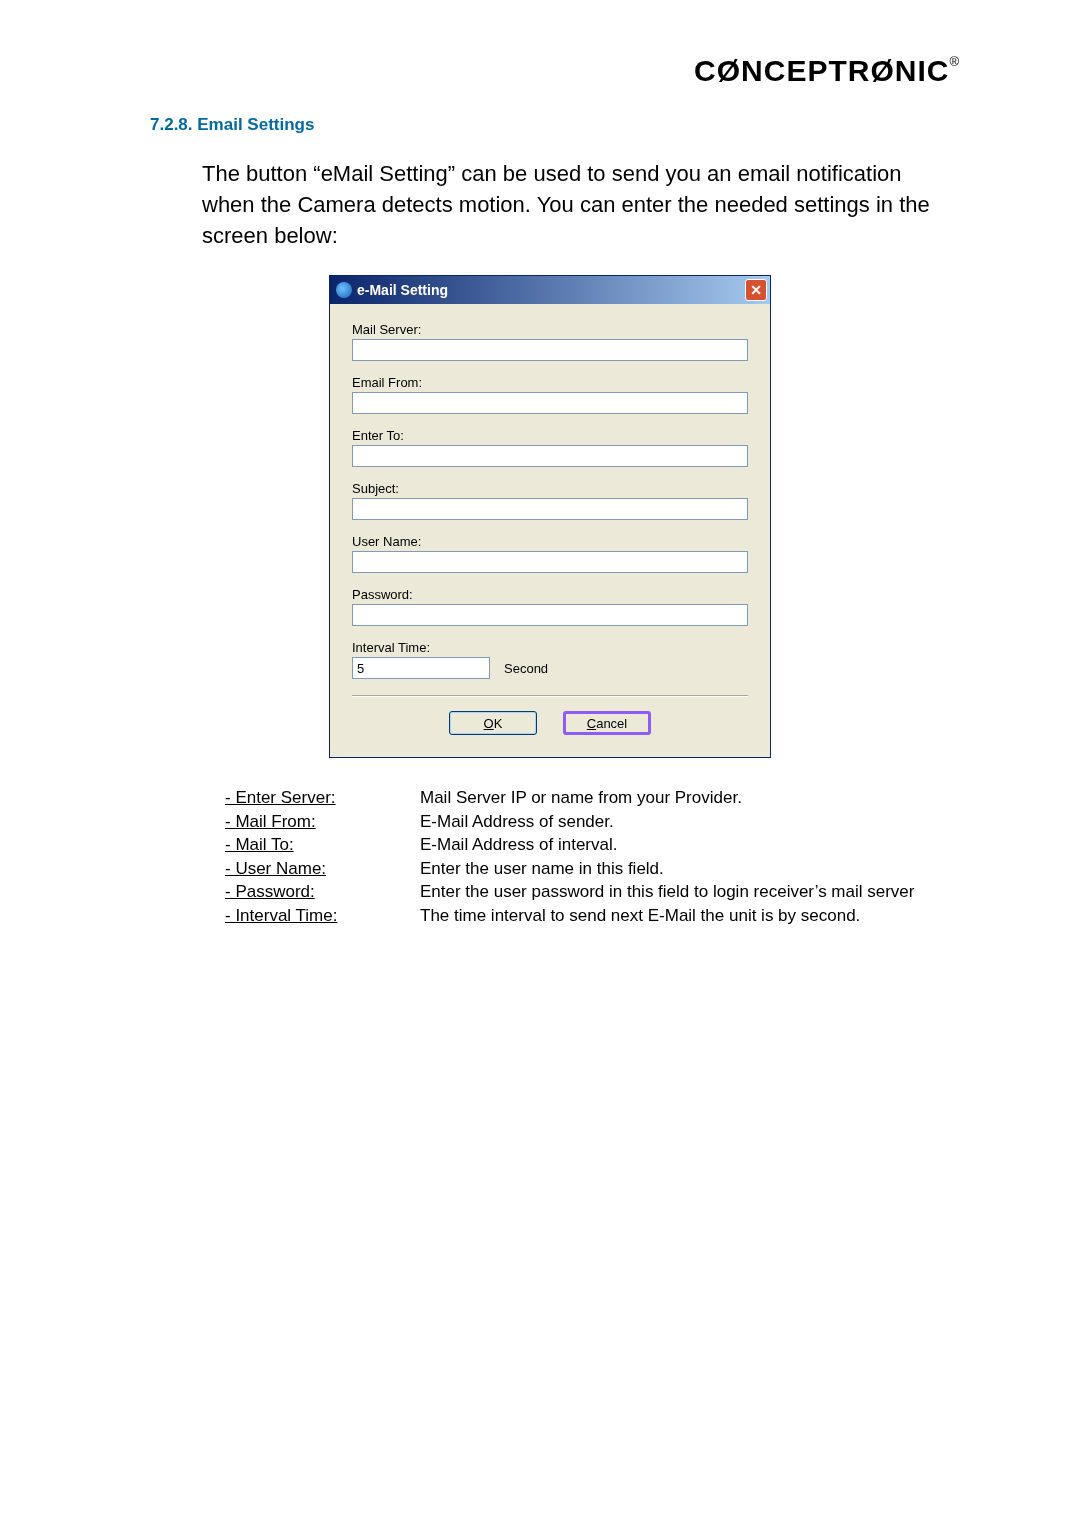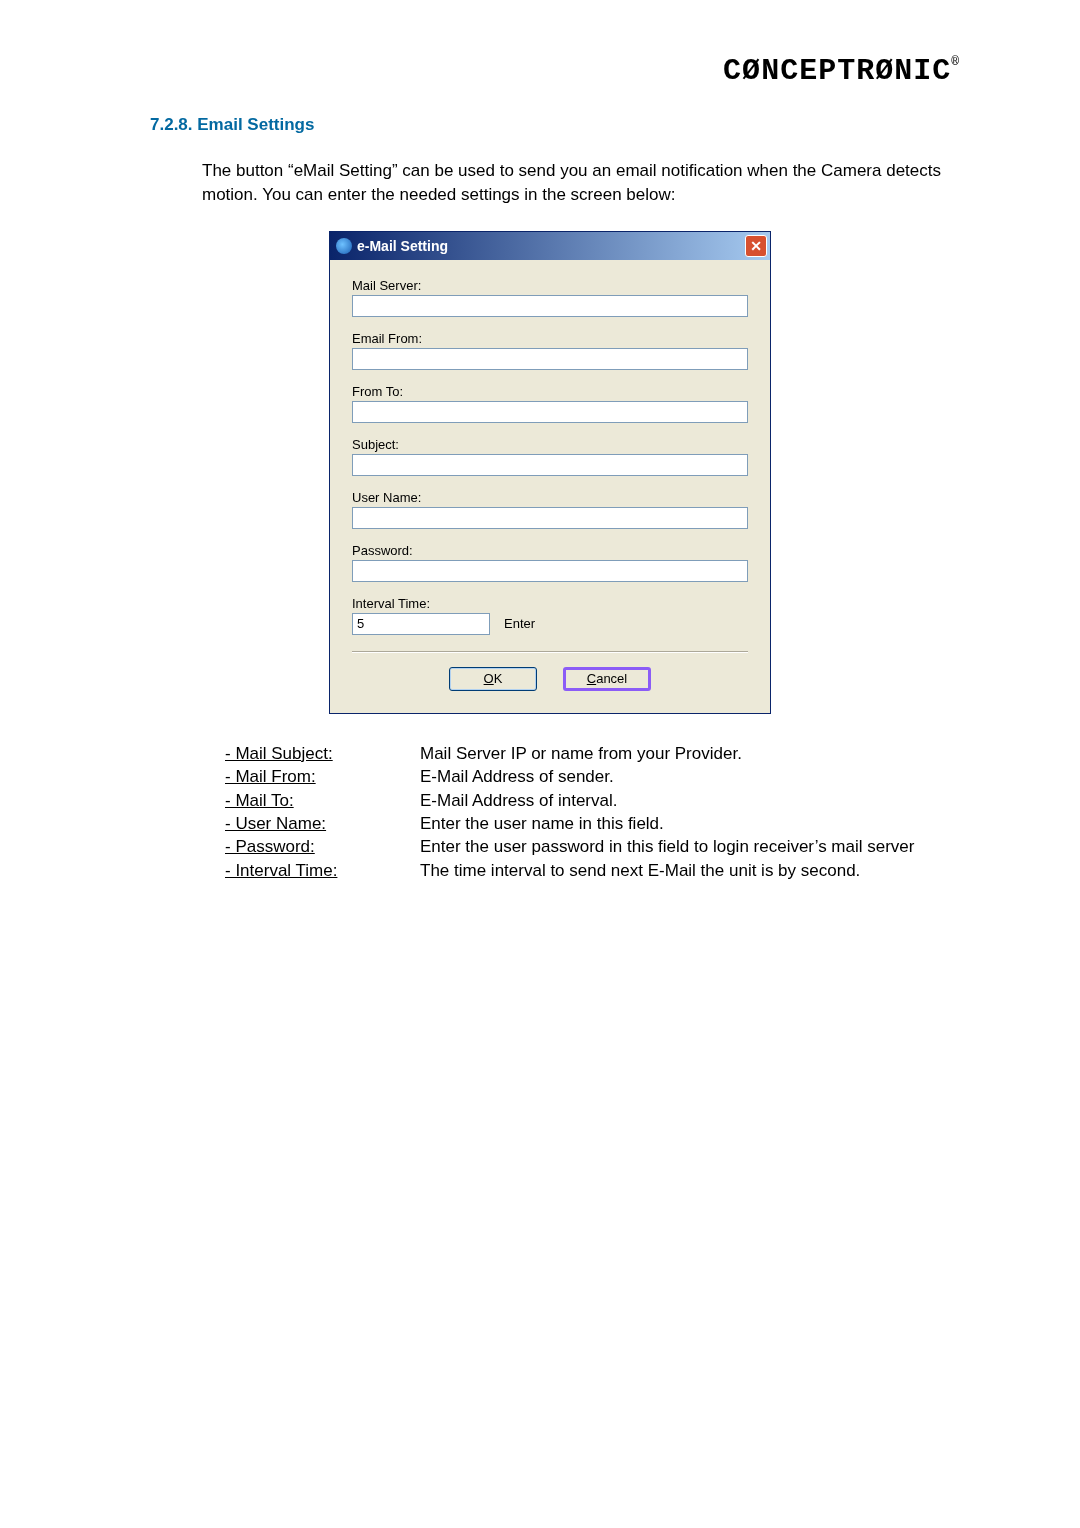--- a/index.html
+++ b/index.html
@@ -8,41 +8,41 @@
       height: 1528px;
       background: #ffffff;
       font-family: Arial, Helvetica, sans-serif;
       position: relative;
       padding: 50px 130px 50px 150px;
     }
     .brand-logo {
       position: absolute;
       top: 54px;
       right: 120px;
-      font-family: Liberation Mono, monospace;
+      font-family: Liberation Sans, sans-serif;
       font-weight: 900;
       font-size: 30px;
       letter-spacing: 1px;
       color: #000;
     }
     .brand-logo .reg {
       font-size: 13px;
       vertical-align: top;
       font-weight: normal;
     }
     .section-heading {
       margin-top: 65px;
       font-size: 17px;
       font-weight: bold;
       color: #0369a1;
       margin-bottom: 24px;
     }
     .intro-text {
       margin-left: 52px;
-      font-size: 17px;
+      font-size: 22px;
       line-height: 1.4;
       color: #000;
       margin-bottom: 24px;
       margin-top: 16px;
     }
     .dialog-wrap {
       display: flex;
       justify-content: center;
       margin-top: 10px;
       margin-bottom: 28px;
@@ -190,58 +190,58 @@
     <div class="dialog-body">
       <div class="field">
         <label class="field-label">Mail Server:</label>
         <input class="field-input" value="" style="">
       </div>
       <div class="field">
         <label class="field-label">Email From:</label>
         <input class="field-input" value="" style="">
       </div>
       <div class="field">
-        <label class="field-label">From To:</label>
+        <label class="field-label">Enter To:</label>
         <input class="field-input" value="" style="">
       </div>
       <div class="field">
         <label class="field-label">Subject:</label>
         <input class="field-input" value="" style="">
       </div>
       <div class="field">
         <label class="field-label">User Name:</label>
         <input class="field-input" value="" style="">
       </div>
       <div class="field">
         <label class="field-label">Password:</label>
         <input type="password" class="field-input" value="" style="">
       </div>
       <div class="field">
         <label class="field-label">Interval Time:</label>
         <div class="field-row">
           <input class="field-input short" value="5" style="">
-          <span class="unit-label">Enter</span>
+          <span class="unit-label">Second</span>
         </div>
       </div>
       <div class="divider"></div>
       <div class="button-row">
         <button class="dlg-btn def">
             <span><span class="underline-first">O</span>K</span>
           </button>
         <button class="dlg-btn">
             <span><span class="underline-first">C</span>ancel</span>
           </button>
       </div>
     </div>
   </div>
 </div>
 
 <div class="defs">
   <div class="def-row">
-    <div class="def-term"><span>- Mail Subject:</span></div>
+    <div class="def-term"><span>- Enter Server:</span></div>
     <div class="def-desc">Mail Server IP or name from your Provider.</div>
   </div>
   <div class="def-row">
     <div class="def-term"><span>- Mail From:</span></div>
     <div class="def-desc">E-Mail Address of sender.</div>
   </div>
   <div class="def-row">
     <div class="def-term"><span>- Mail To:</span></div>
     <div class="def-desc">E-Mail Address of interval.</div>
   </div>

